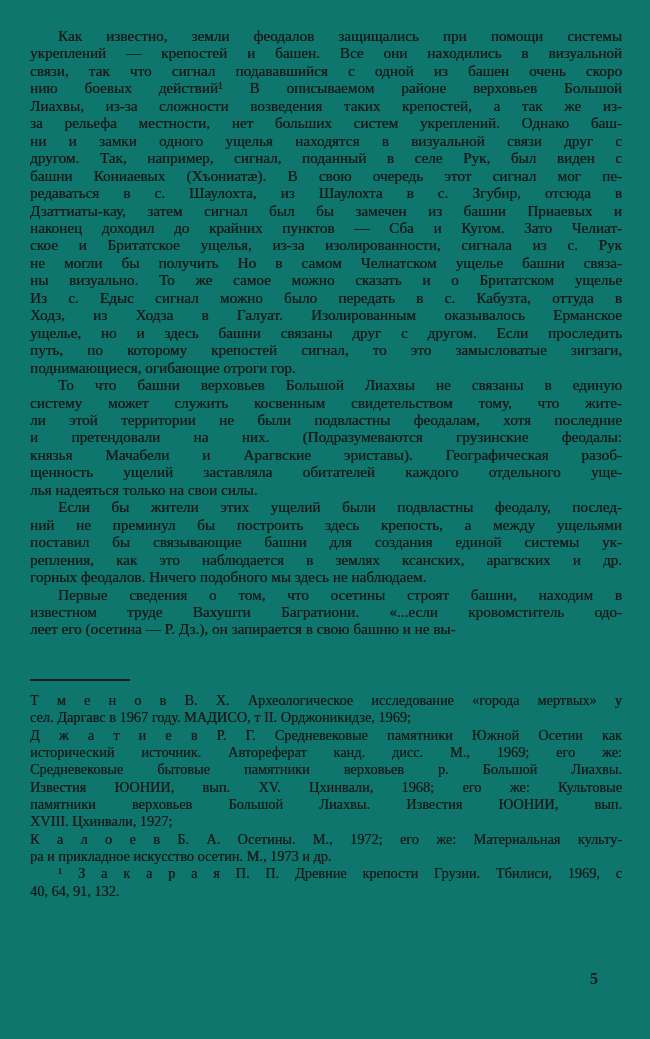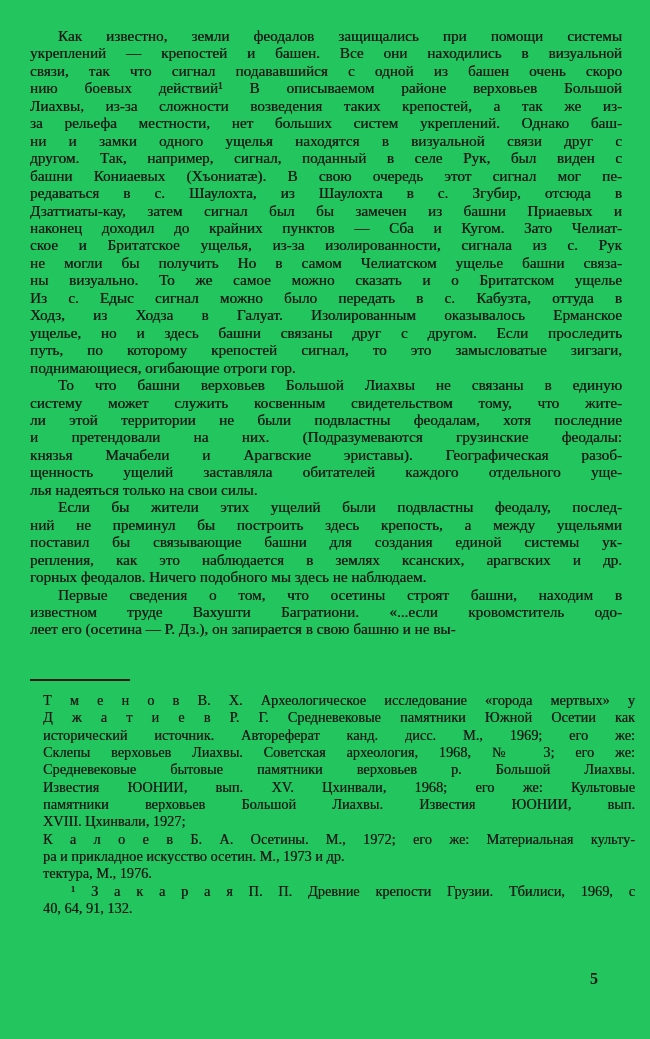--- a/index.html
+++ b/index.html
@@ -5,37 +5,37 @@
   html, body {
     margin: 0;
     padding: 0;
     background: #e9e9e7;
   }
   .page {
     position: relative;
     width: 650px;
     height: 1039px;
     margin: 0 auto;
-    background: #22c55e;
+    background: #0f766e;
     overflow: hidden;
     font-family: "Liberation Serif", "DejaVu Serif", serif;
     color: #181818;
   }
   .main-text {
     position: absolute;
     left: 30px;
     top: 27px;
     width: 592px;
     font-size: 15.2px;
     line-height: 17.45px;
     text-shadow: 0.35px 0 0 rgba(24,24,24,0.75);
   }
   .footnotes {
     position: absolute;
-    left: 43px;
+    left: 30px;
     top: 692px;
     width: 592px;
     font-size: 14.3px;
     line-height: 17.35px;
     text-shadow: 0.3px 0 0 rgba(24,24,24,0.7);
   }
   .para { margin: 0; padding: 0; }
   .line {
     text-align: justify;
     text-align-last: justify;
@@ -109,36 +109,35 @@
       <div class="para indent">
         <div class="line">Первые сведения о том, что осетины строят башни, находим в</div>
         <div class="line">известном труде Вахушти Багратиони. «...если кровомститель одо-</div>
         <div class="line last">леет его (осетина — Р. Дз.), он запирается в свою башню и не вы-</div>
       </div>
     </div>
   <div class="footnote-divider"></div>
   <div class="footnotes">
       <div class="para">
         <div class="line">Т м е н о в В. Х. Археологическое исследование «города мертвых» у</div>
+        <div class="line last">сел. Даргавс в 1967 году. МАДИСО, т II. Орджоникидзе, 1969;</div>
       </div>
       <div class="para">
         <div class="line">Д ж а т и е в Р. Г. Средневековые памятники  Южной Осетии как</div>
         <div class="line">исторический источник. Автореферат канд. дисс. М., 1969; его же:</div>
-        <div class="line">Склепы верховьев Лиахвы. Советская археология, 1968, № 3; его же:</div>
         <div class="line">Средневековые бытовые памятники верховьев р. Большой Лиахвы.</div>
         <div class="line">Известия ЮОНИИ, вып. XV. Цхинвали, 1968; его же: Культовые</div>
         <div class="line">памятники верховьев Большой Лиахвы. Известия ЮОНИИ, вып.</div>
         <div class="line last">XVIII. Цхинвали, 1927;</div>
       </div>
       <div class="para">
         <div class="line">К а л о е в Б. А. Осетины. М., 1972; его же: Материальная культу-</div>
         <div class="line last">ра и прикладное искусство осетин. М., 1973 и др.</div>
       </div>
       <div class="para">
-        <div class="line last">тектура, М., 1976.</div>
       </div>
       <div class="para indent">
         <div class="line">¹ З а к а р а я П. П. Древние крепости Грузии. Тбилиси, 1969, с</div>
         <div class="line last">40, 64, 91, 132.</div>
       </div>
     </div>
   <div class="page-number">5</div>
 </div>
 
 </body></html>

